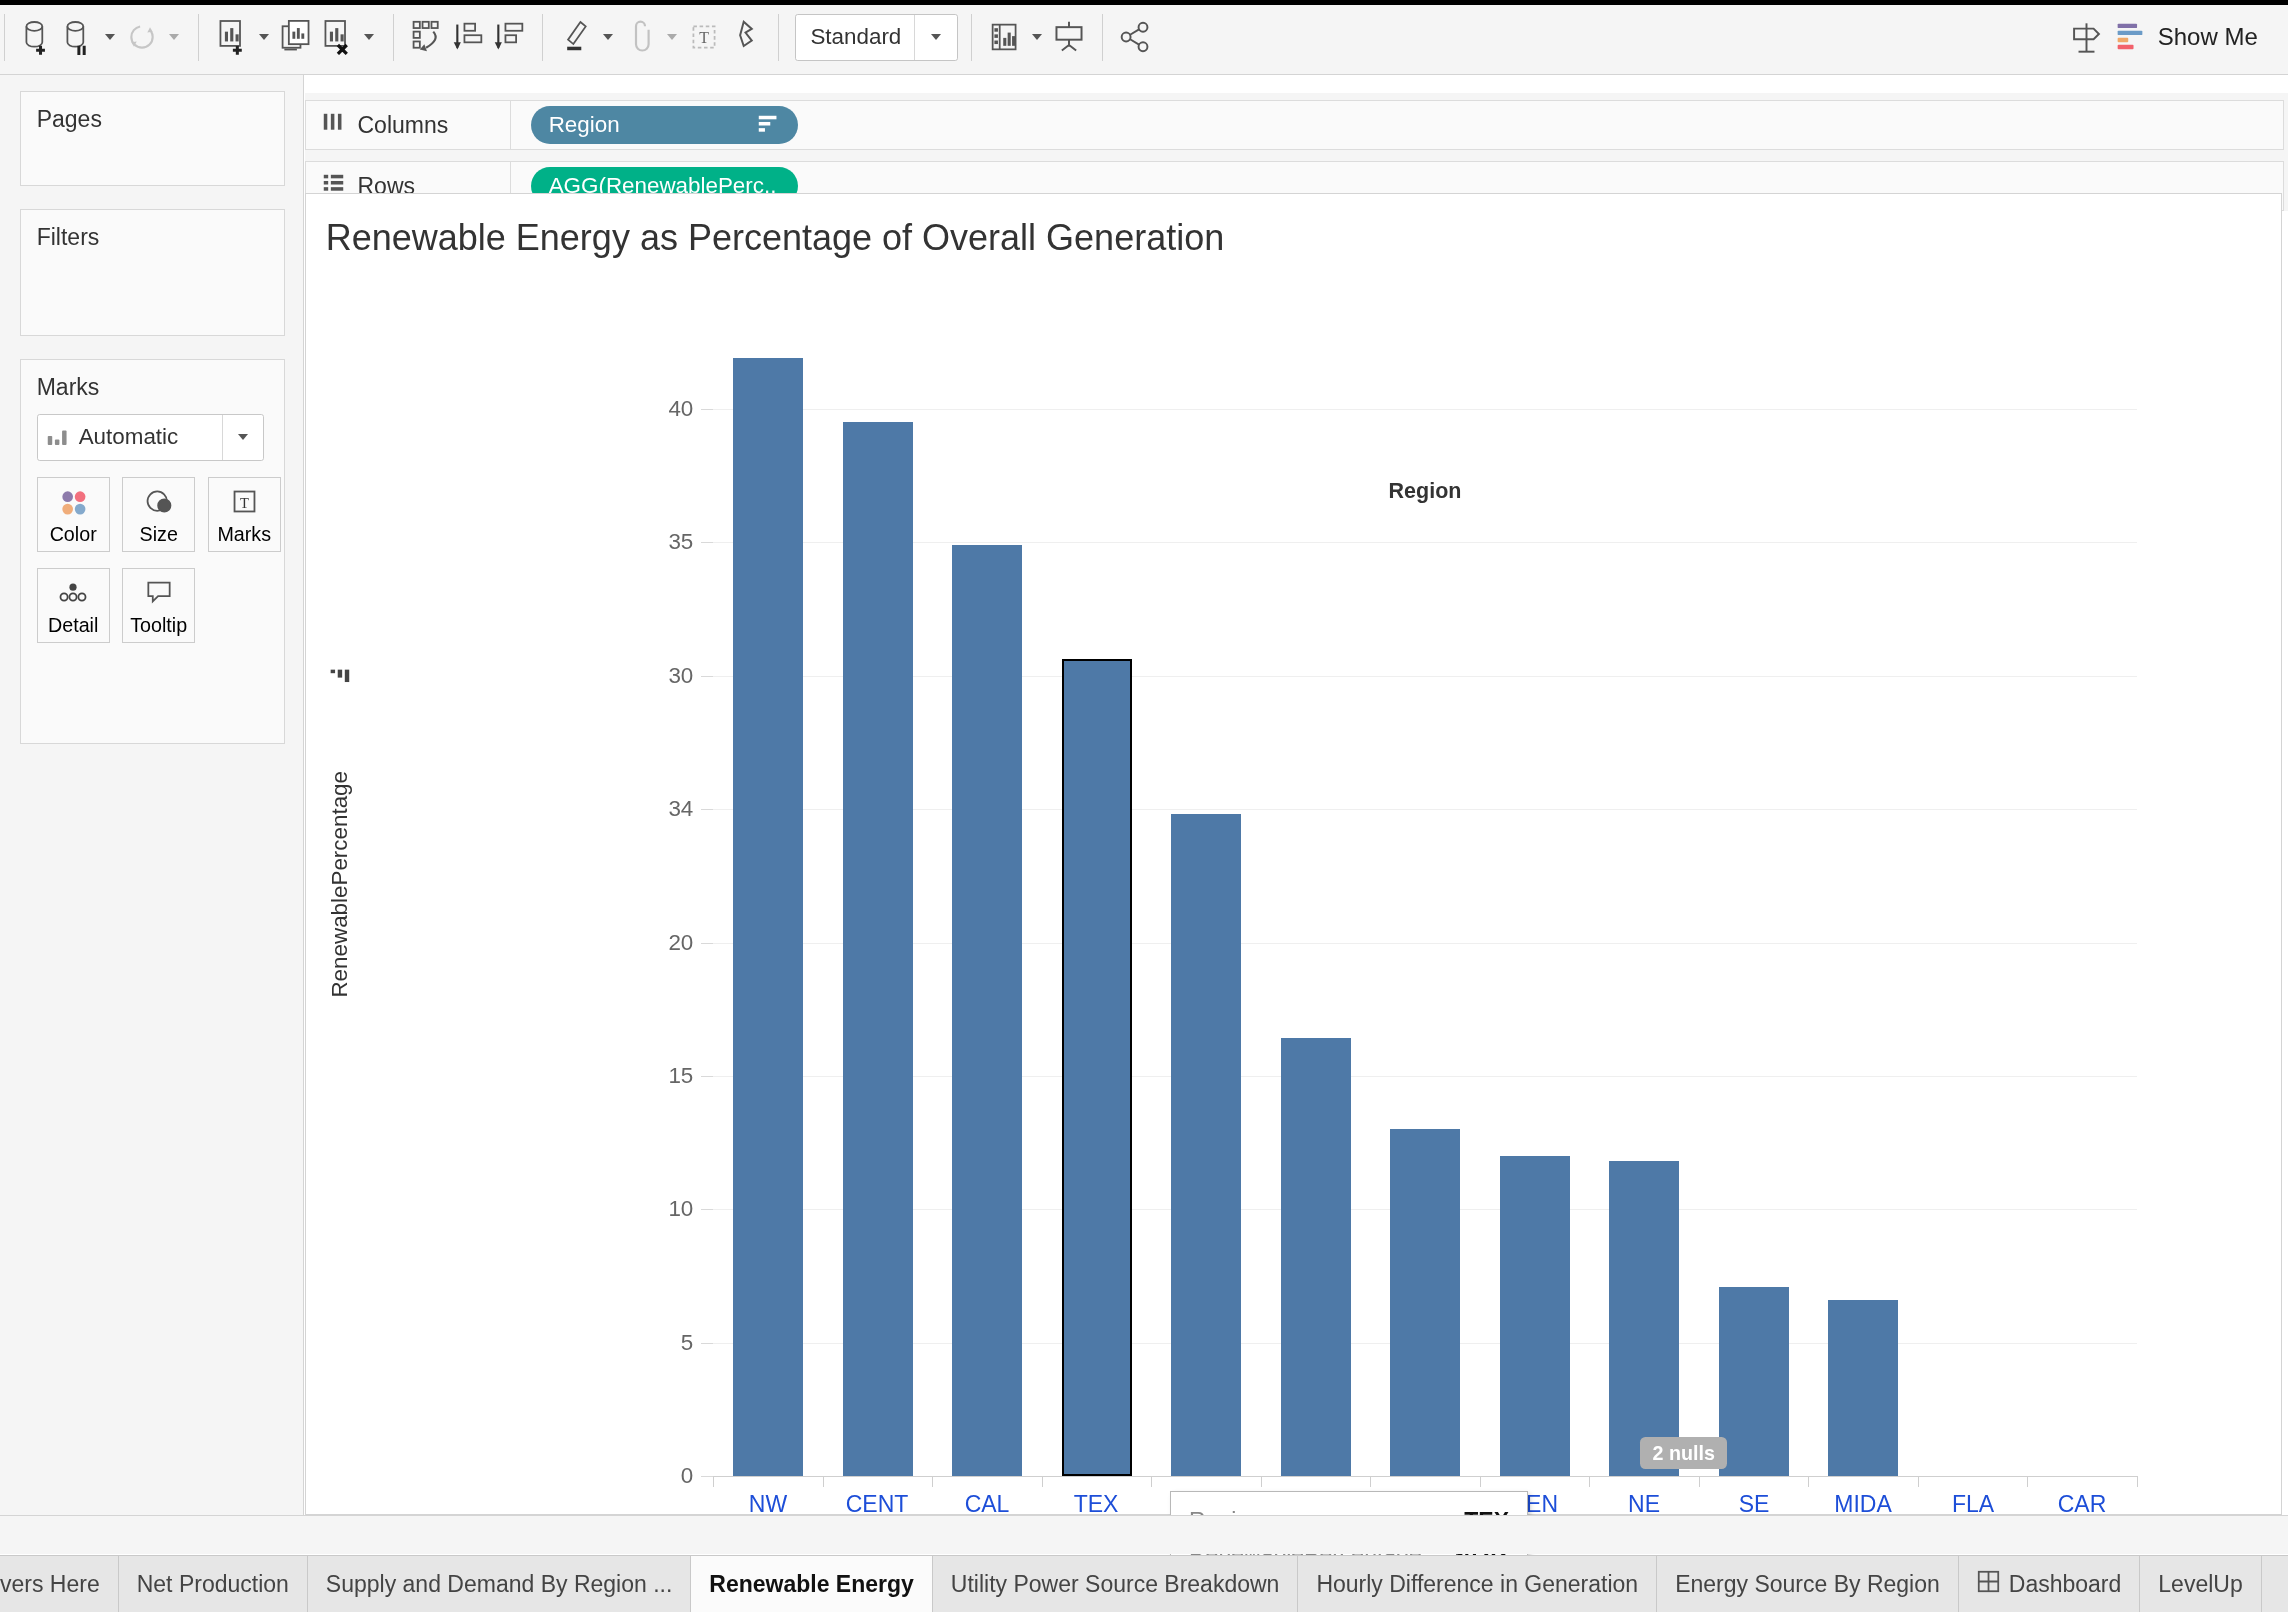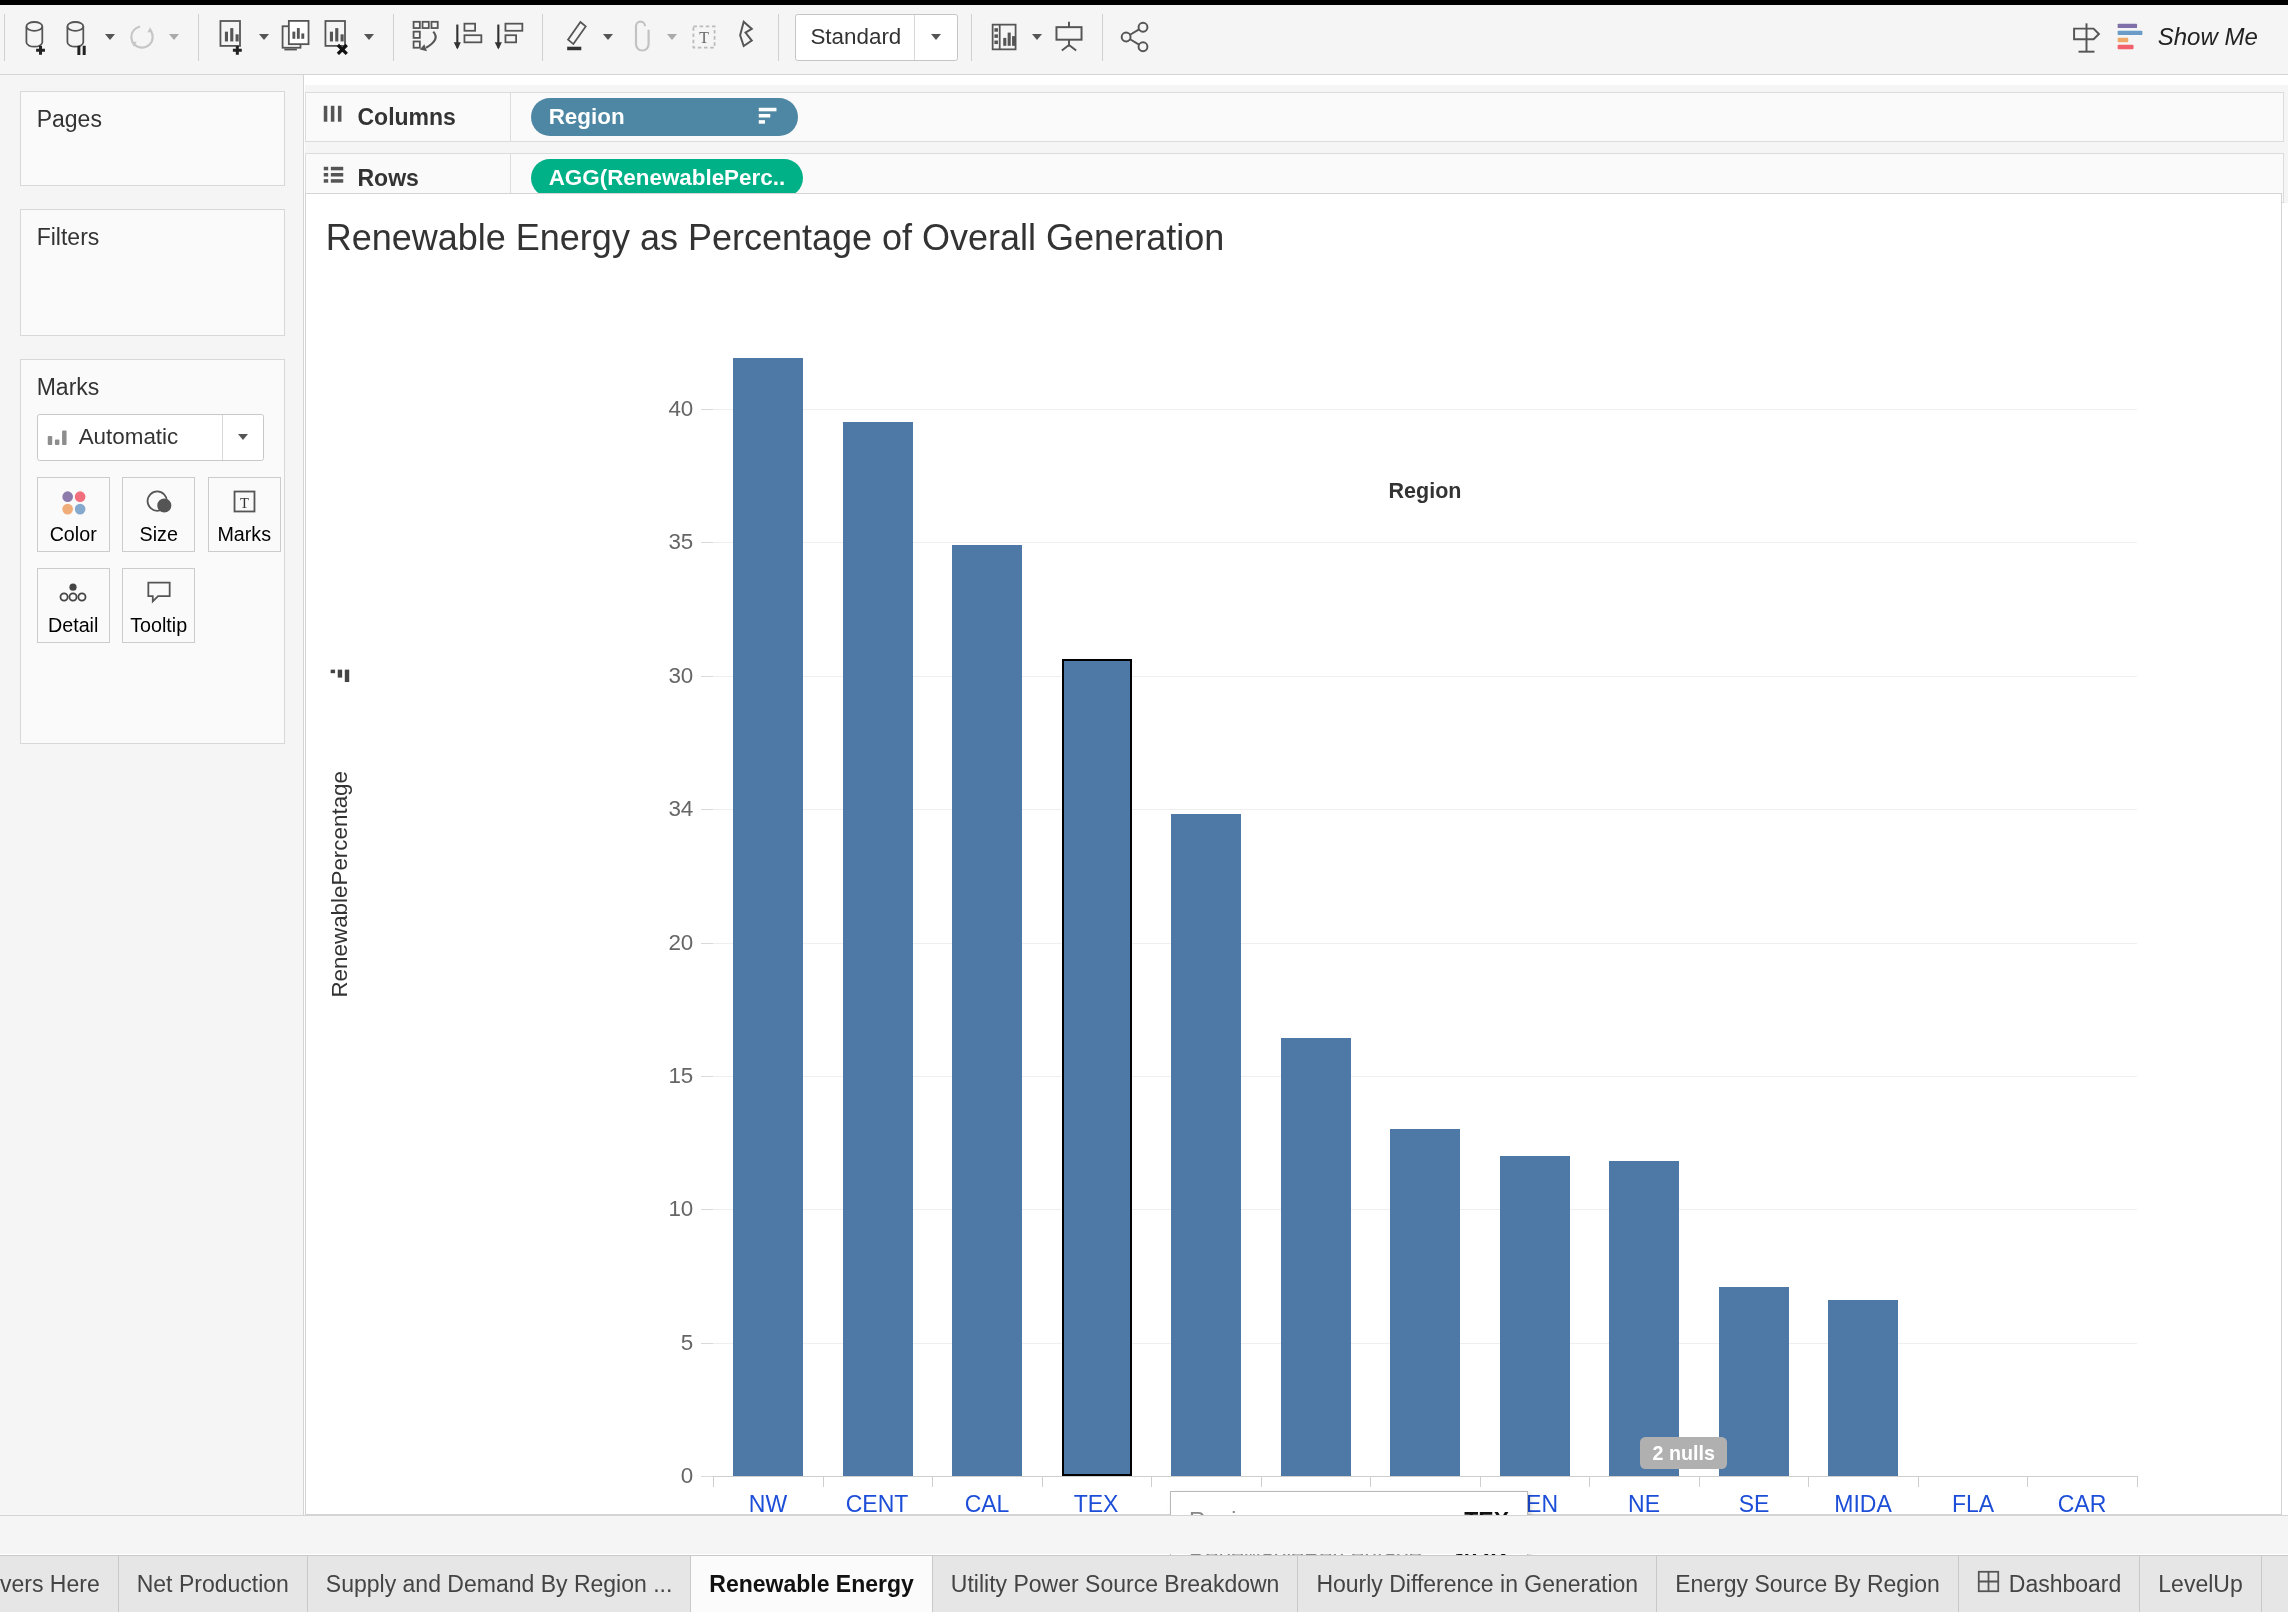--- a/index.html
+++ b/index.html
@@ -62,21 +62,20 @@
     font-size: 22.4px; color: #333;
   }
   .fit-select .arrow {
     width: 43px; border-left: 0.9px solid #d8d8d8;
     display: flex; align-items: center; justify-content: center;
   }
 
   .toolbar-right {
     margin-left: auto; display: flex; align-items: center;
     padding-right: 23px;
-    font-style: italic;
   }
   .showme {
     display: flex; align-items: center; gap: 11.6px;
     cursor: pointer; padding: 5.4px 7.2px;
   }
   .showme-label { font-size: 24px; color: #222; }
 
   
   .leftpanel {
     position: absolute; left: 0; top: 75px;
@@ -122,24 +121,23 @@
     border: 0.9px solid #cccccc; background: #fafafa;
     display: flex; flex-direction: column;
     align-items: center; justify-content: center;
     cursor: pointer;
   }
   .mark-btn .mb-icon { height: 39px; display: flex; align-items: center; }
   .mark-btn .mb-label { font-size: 19.7px; color: #000000; margin-top: 1.8px; }
 
   
   .shelves {
-    position: absolute; left: 305px; top: 85px;
+    position: absolute; left: 305px; top: 93px;
     width: 1983px; height: 118px;
     background: #f5f5f5;
-    font-weight: bold;
   }
   .shelf-row {
     position: absolute; left: 0; display: flex; align-items: center;
     height: 50px;
   }
   #shelf-columns { top: 7.2px; }
   #shelf-rows { top: 68px; }
   .shelf-name {
     width: 206px; height: 50px;
     background: #fafafa; border: 0.9px solid #dcdcdc;

